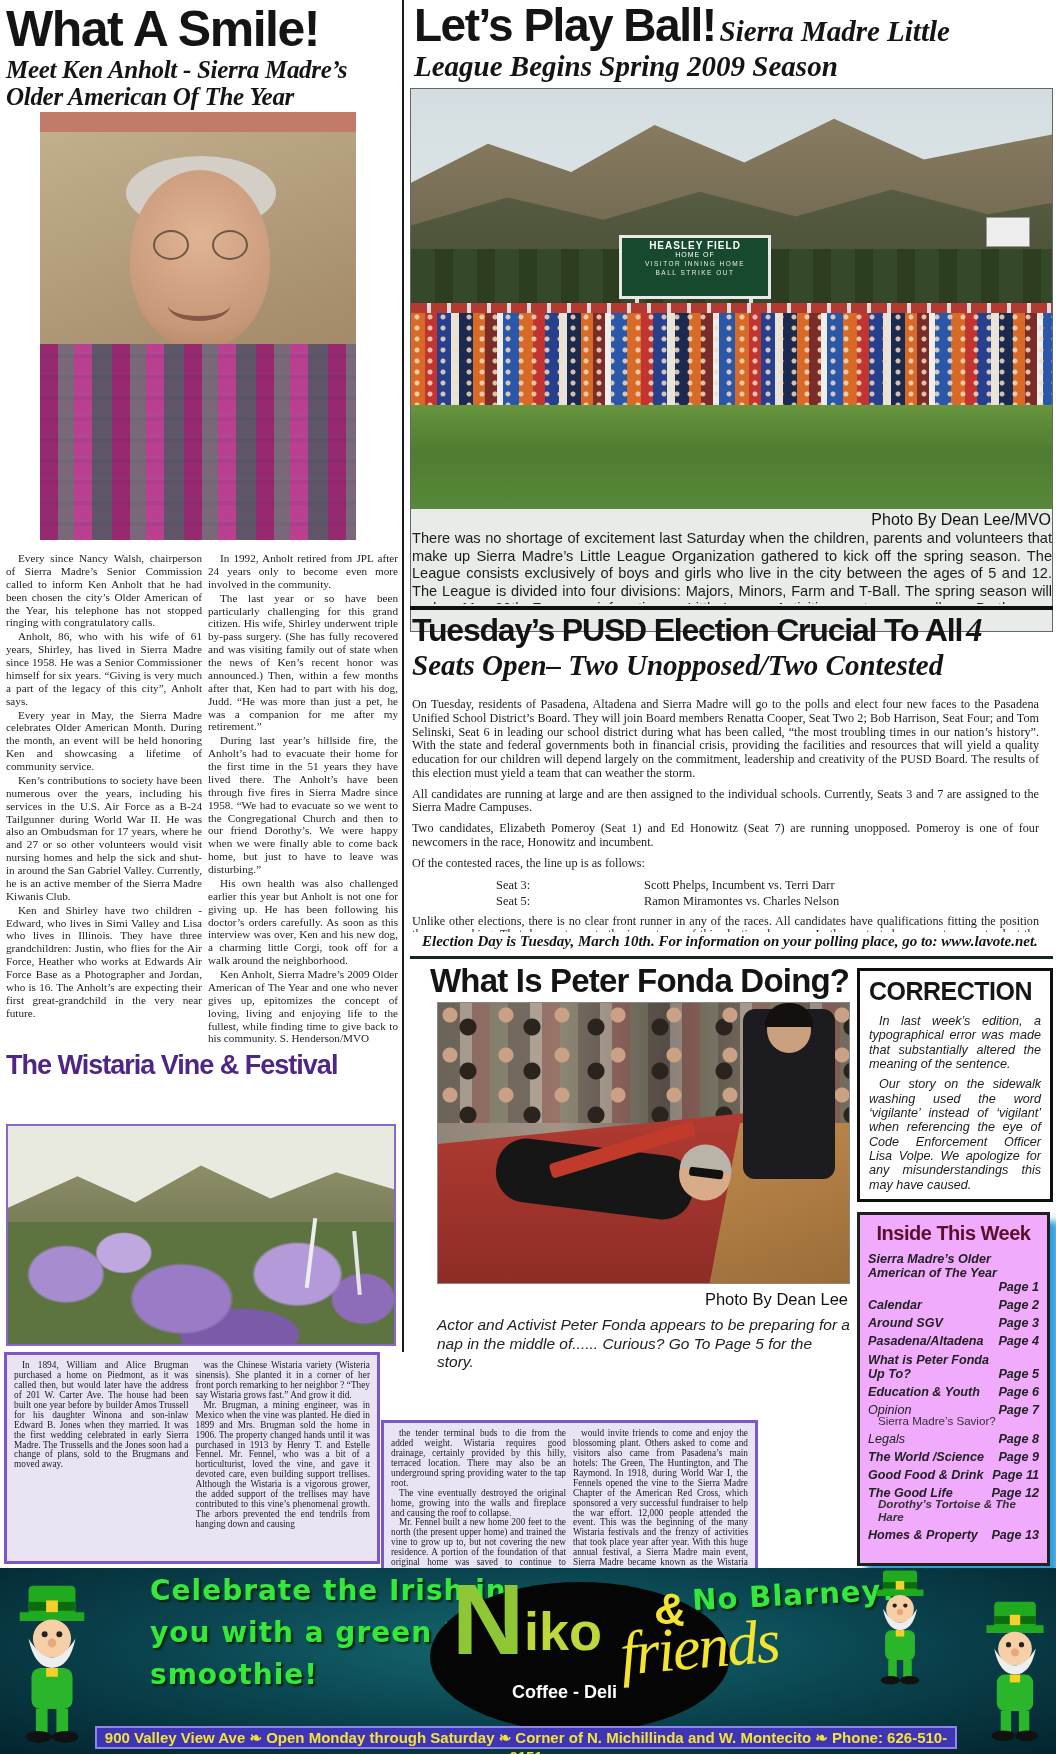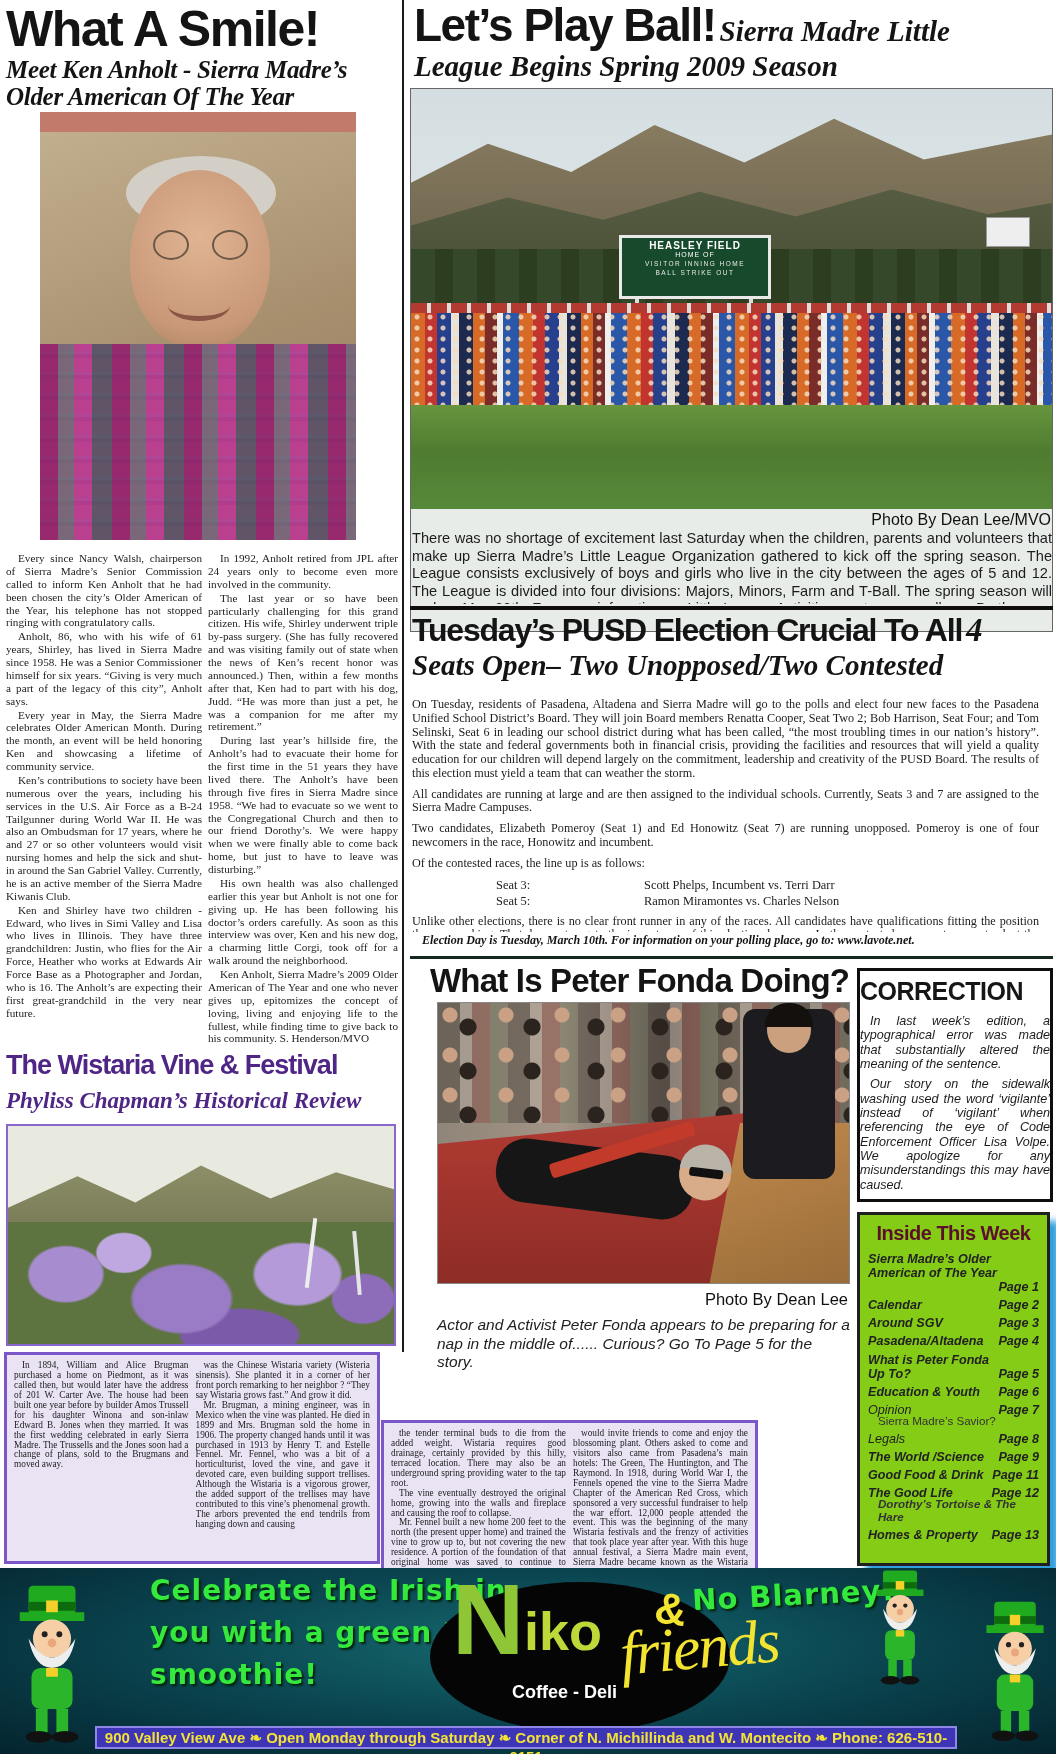--- a/index.html
+++ b/index.html
@@ -16,27 +16,27 @@
   .bodycol{font-size:11.2px;line-height:1.15;text-align:justify;overflow:hidden;}
   .bodycol p{margin:0 0 1px 0;text-indent:12px;}
   .caption-sans{font-family:"Liberation Sans",sans-serif;font-size:14.6px;line-height:1.2;text-align:justify;}
   .credit{font-family:"Liberation Sans",sans-serif;font-size:16px;text-align:right;color:#111;}
   .pusd-body{font-size:12.2px;line-height:1.13;text-align:justify;overflow:hidden;}
   .pusd-body p{margin:0 14px 7px 0;}
   .seatrow{display:flex;margin:0 0 2px 84px;font-size:12.4px;}
   .seatrow .sl{width:148px;flex:none;}
   .rule{background:#0e0e0e;}
   
-  .corr{border:3px solid #0e0e0e;background:#fff;box-sizing:border-box;padding:4px 0;overflow:hidden;}
+  .corr{border:3px solid #0e0e0e;background:#fff;box-sizing:border-box;padding:4px 9px;overflow:hidden;}
   .corr h3{font-family:"Liberation Sans",sans-serif;font-size:25px;margin:2px 0 8px 0;letter-spacing:-0.5px;color:#161616;}
   .corr p{font-family:"Liberation Sans",sans-serif;font-style:italic;font-size:12.6px;line-height:1.14;
           text-align:justify;margin:0 0 6px 0;text-indent:10px;}
   .corr .sig{text-indent:0;margin-top:8px;}
   
-  .inside{border:3px solid #202020;background:#84cc16;box-sizing:border-box;padding:5px 8px;overflow:hidden;
+  .inside{border:3px solid #202020;background:#f0abfc;box-sizing:border-box;padding:5px 8px;overflow:hidden;
           box-shadow:9px 9px 7px #2f9fdd;}
   .inside h3{font-family:"Liberation Sans",sans-serif;font-size:20px;text-align:center;color:#5c0f2b;margin:2px 0 7px 0;letter-spacing:-0.5px;}
   .in-item{display:flex;justify-content:space-between;align-items:flex-end;
            font-family:"Liberation Sans",sans-serif;font-weight:bold;font-style:italic;
            font-size:12.6px;line-height:1.12;color:#222;margin-bottom:4px;}
   .in-item .lbl{padding-right:4px;}
   .in-item .pg{white-space:nowrap;}
   .in-item.stack{display:block;}
   .in-item.stack .pg{display:block;text-align:right;}
   .in-sub{font-family:"Liberation Sans",sans-serif;font-size:11.6px;color:#333;margin:-3px 0 4px 10px;line-height:1.1;}
@@ -88,21 +88,20 @@
   </div>
   <div class="abs bodycol" style="left:208px;top:552px;width:190px;height:496px;">
     <p>In 1992, Anholt retired from JPL after 24 years only to become even more involved in the community.</p>
     <p>The last year  or so have been particularly challenging for this grand citizen.  His wife, Shirley underwent triple by-pass surgery. (She has fully recovered and was visiting family out of state when the news of Ken’s recent honor was announced.)  Then, within a few months after that, Ken had to part with his dog, Judd.   “He was more than just a pet, he was a companion for me after my retirement.”</p>
     <p>During last year’s hillside fire, the Anholt’s had to evacuate their home for the first time in the 51 years they have lived there.  The Anholt’s have been through five fires in Sierra Madre since 1958. “We had to evacuate so  we went to the Congregational Church and then to our friend Dorothy’s.  We were happy when we were finally able to come back home, but just to have to leave was disturbing.”</p>
     <p>His  own health was also challenged  earlier this year but Anholt is not one for giving up. He has been following his doctor’s orders carefully. As soon as this interview was over, Ken and his new dog, a charming little Corgi, took off for a walk around the neighborhood.</p>
     <p>Ken Anholt, Sierra Madre’s 2009 Older American of The Year and one who never gives up, epitomizes the concept of loving, living and enjoying life to the fullest, while finding time to  give back to his community.   S. Henderson/MVO</p>
   </div>
 
   <div class="abs h-big purple" style="left:6px;top:1050px;font-size:27px;letter-spacing:-1px;">The Wistaria Vine &amp; Festival</div>
-  <div class="abs h-sub purple" style="left:6px;top:1088px;font-size:23px;">Phyliss Chapman’s Historical Review</div>
 
   <div class="abs photo" style="left:6px;top:1124px;width:390px;height:222px;border:2px solid #8a66cf;box-sizing:border-box;background:#e8eadf;">
     <div class="abs" style="left:0;top:0;width:100%;height:132px;background:linear-gradient(#9a9a72,#6f7350);clip-path:polygon(0 100%,0 62%,18% 38%,33% 58%,50% 30%,68% 55%,85% 35%,100% 48%,100% 100%);"></div>
     <div class="abs" style="left:0;top:96px;width:100%;height:126px;background:#5d7440;"></div>
     <div class="abs" style="left:0;top:58px;width:100%;height:164px;background:radial-gradient(60px 45px at 15% 55%,#a78cd0 0 60%,transparent 65%),radial-gradient(80px 55px at 45% 70%,#9a7cc6 0 60%,transparent 65%),radial-gradient(70px 50px at 75% 55%,#b49ad8 0 60%,transparent 65%),radial-gradient(50px 40px at 92% 70%,#8d6cba 0 60%,transparent 65%),radial-gradient(44px 32px at 30% 42%,#bfa8e0 0 60%,transparent 65%),radial-gradient(95px 42px at 60% 92%,#7c5aaa 0 60%,transparent 65%);"></div>
     <div class="abs" style="left:78%;top:42%;width:4px;height:70px;background:#eee;transform:rotate(7deg);"></div>
     <div class="abs" style="left:90%;top:48%;width:4px;height:64px;background:#e5e5e5;transform:rotate(-5deg);"></div>
   </div>
 
   <div class="abs" style="left:402px;top:0;width:2px;height:1352px;background:#1a1a1a;"></div>
@@ -151,21 +150,21 @@
       <span class="sl">Seat 3:</span>
       <span>Scott Phelps, Incumbent  vs.  Terri Darr</span>
     </div>
     <div class="seatrow" style="margin-bottom:7px;">
       <span class="sl">Seat 5:</span>
       <span>Ramon Miramontes vs. Charles Nelson</span>
     </div>
     <p>Unlike other elections, there is no clear front runner in any of the races.  All candidates have qualifications fitting the position they are seeking.  That does not negate the importance of this election, however.  In the contested races, voters must select the two that they feel will make the best additions to the board.</p>
   </div>
 
-  <div class="abs h-sub" style="left:422px;top:933px;width:631px;font-size:12px;">Election Day is Tuesday, March 10th.  For information on your polling place, go to: www.lavote.net.</div>
+  <div class="abs h-sub" style="left:422px;top:933px;width:631px;font-size:15px;">Election Day is Tuesday, March 10th.  For information on your polling place, go to: www.lavote.net.</div>
   <div class="abs" style="left:410px;top:956px;width:643px;height:3px;background:#14281e;"></div>
 
   <div class="abs h-big" style="left:430px;top:962px;font-size:33px;letter-spacing:-0.8px;">What Is Peter Fonda Doing?</div>
 
   <div class="abs photo" style="left:437px;top:1002px;width:413px;height:282px;border:1px solid #888;box-sizing:border-box;background:linear-gradient(90deg,#8f8578,#a39486 30%,#6e635c 55%,#958878 75%,#7d7066);">
     <div class="abs" style="left:0;top:0;width:100%;height:120px;background-image:radial-gradient(circle 8px at 12px 12px,#caa184 7px,transparent 8px),radial-gradient(circle 9px at 30px 24px,#2b241e 8px,transparent 9px),repeating-linear-gradient(90deg,rgba(40,35,30,.35) 0 22px,rgba(220,210,200,.25) 22px 34px,rgba(130,40,35,.3) 34px 52px,rgba(70,90,60,.25) 52px 70px);background-size:56px 40px,64px 44px,100% 100%;"></div>
     <div class="abs" style="left:0;top:110px;width:75%;height:172px;background:linear-gradient(#b13b32,#8d2c26);clip-path:polygon(0 18%,100% 0,100% 100%,0 100%);"></div>
     <div class="abs" style="right:0;top:120px;width:34%;height:162px;background:linear-gradient(160deg,#c08a4e,#9a6c38);clip-path:polygon(22% 0,100% 0,100% 100%,0 100%);"></div>
     <div class="abs" style="left:58px;top:128px;width:230px;height:92px;transform:rotate(7deg);">
       <div class="abs" style="left:0;top:18px;width:198px;height:64px;background:#161616;border-radius:30px;"></div>

